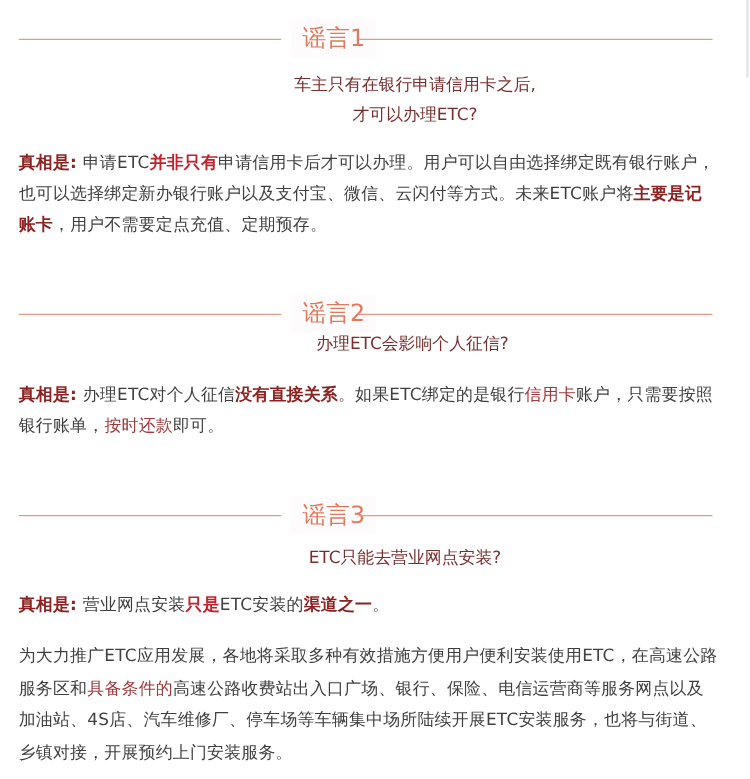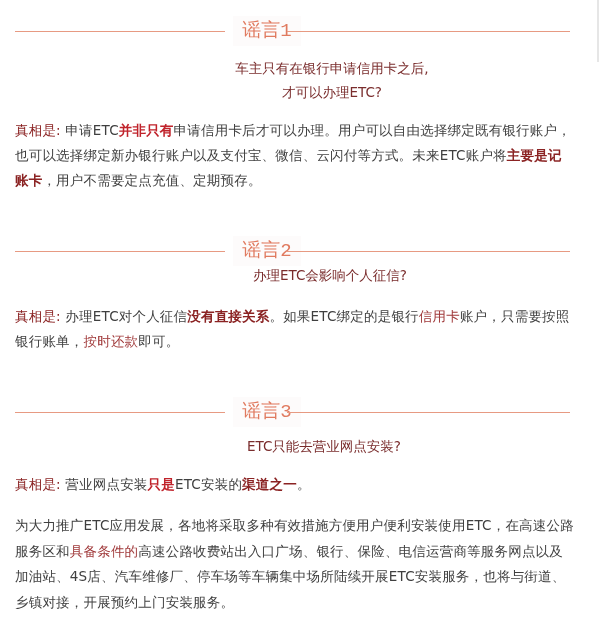--- a/index.html
+++ b/index.html
@@ -41,41 +41,40 @@
       position: absolute;
       left: 218px;
       top: 0;
       width: 68px;
       height: 30px;
       line-height: 30px;
       text-align: center;
       font-size: 19px;
       color: #e07a5f;
       background: #fdfbfb;
-      font-family: Liberation Mono, monospace;
     }
     .question {
       position: absolute;
       left: 0;
       width: 600px;
       text-align: center;
       font-size: 13.5px;
       line-height: 24px;
       color: #7a2d2d;
     }
     .para {
       position: absolute;
       left: 15px;
       width: 560px;
       font-size: 13.5px;
       line-height: 25px;
       color: #3f3f3f;
       letter-spacing: 0.2px;
     }
-    .label { color: #8b2323; font-weight: normal; }
+    .label { color: #8b2323; font-weight: bold; }
     .em-red { color: #c0232b; font-weight: bold; }
     .em-dark { color: #8b2323; font-weight: bold; }
     .em-light { color: #a0393a; }
   </style>
 </head>
 <body>
 
 <div class="scroll-edge"></div>
 
 <div class="section-head" style="top:16px;">

